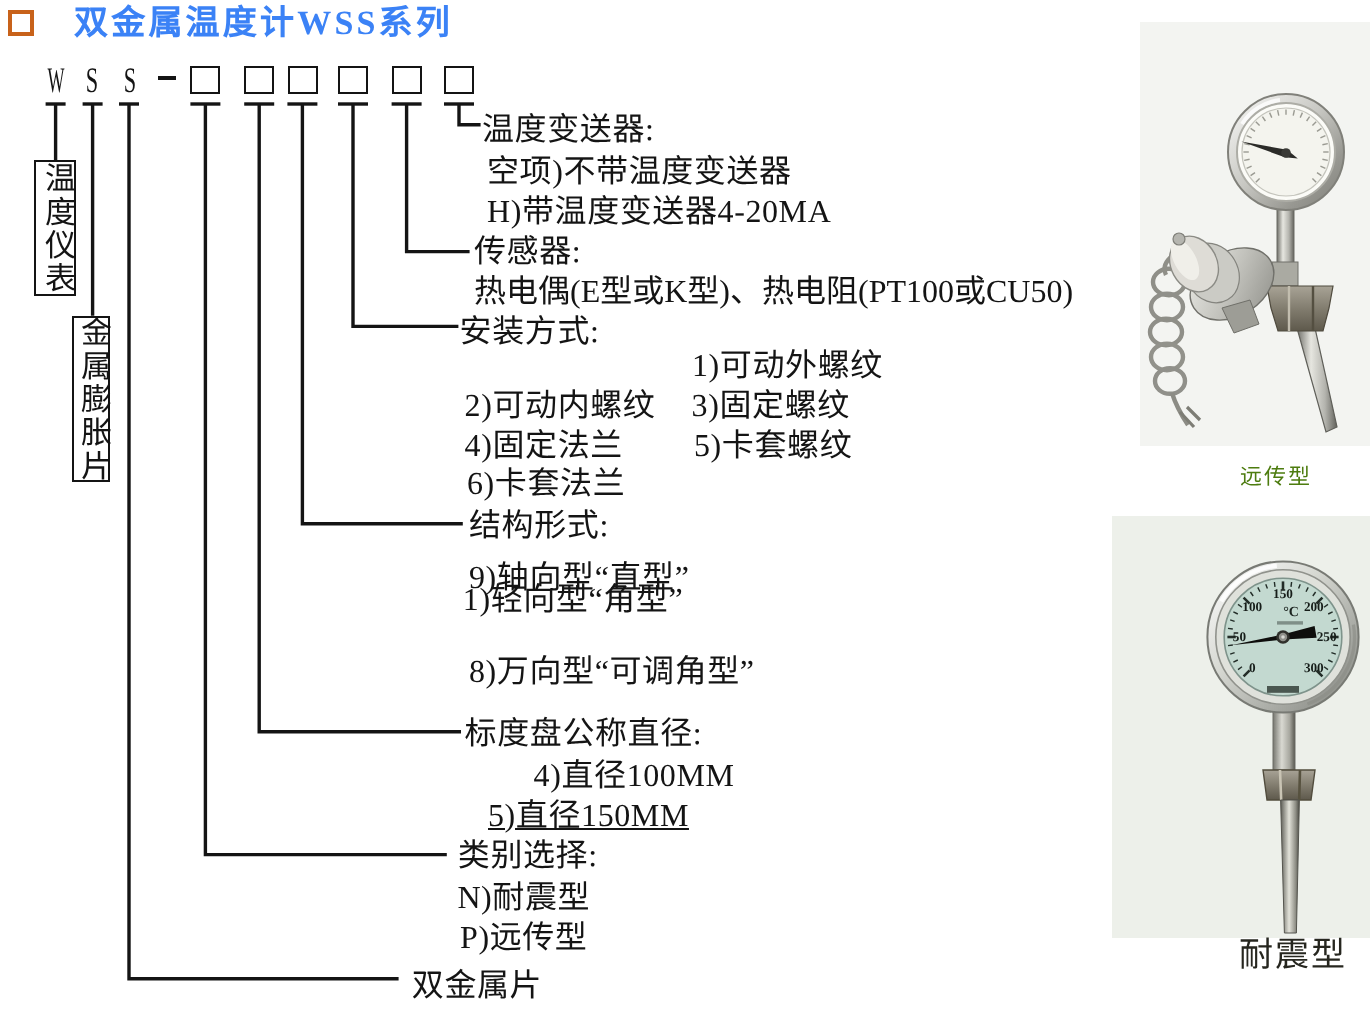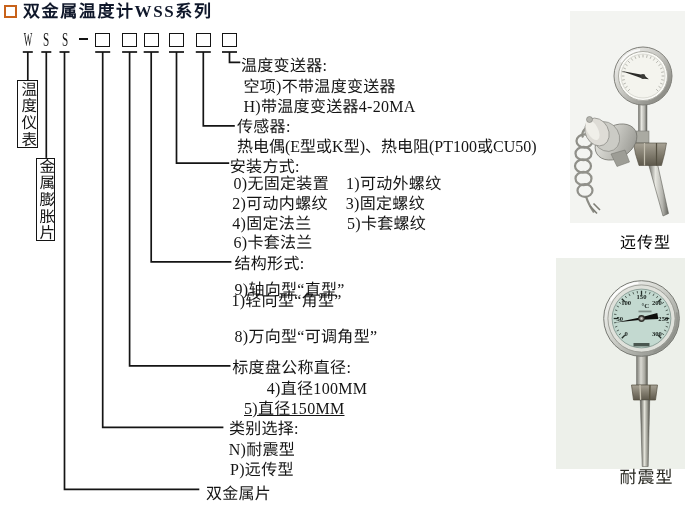--- a/index.html
+++ b/index.html
@@ -3,36 +3,36 @@
 <meta charset="utf-8">
 <style>
   html,body{margin:0;padding:0;background:#fff;}
   #stage{position:relative;width:685px;height:505px;background:#ffffff;overflow:hidden;
     font-family:"Liberation Serif",serif;color:#141414;}
   .txt{position:absolute;white-space:nowrap;font-size:16px;line-height:17px;letter-spacing:0.3px;}
   .txt.tight{letter-spacing:0;}
   #title-row{position:absolute;left:0;top:0;}
   #title-square{position:absolute;left:3.5px;top:5px;width:13px;height:13px;
     border:2px solid #c8621a;box-sizing:border-box;}
-  #title-text{position:absolute;left:23px;top:2px;font-size:17px;line-height:19px;
-    color:#0f172a;white-space:nowrap;letter-spacing:1.6px;font-weight:600;}
+  #title-text{position:absolute;left:37px;top:2px;font-size:17px;line-height:19px;
+    color:#3b82f6;white-space:nowrap;letter-spacing:1.6px;font-weight:600;}
   .mchar{position:absolute;top:30.5px;font-size:18px;line-height:18px;font-weight:500;
     transform:translateX(-50%) scaleX(0.62);}
   .mchar.lw{transform:translateX(-50%) scaleX(0.5);}
   #model-dash{position:absolute;left:78.7px;top:38.4px;width:9.2px;height:2px;background:#141414;}
   .mbox{position:absolute;top:32.5px;width:14.6px;height:14.6px;box-sizing:border-box;
     border:1.9px solid #141414;background:#fff;}
   .vlabel{position:absolute;box-sizing:border-box;border:1.6px solid #141414;
     display:flex;align-items:center;justify-content:center;}
   .vlabel span{writing-mode:vertical-rl;text-orientation:upright;font-size:15.5px;
     letter-spacing:1.2px;line-height:1;white-space:nowrap;}
   #left-label-0{left:17px;top:80.4px;width:21px;height:67.5px;}
   #left-label-1{left:35.9px;top:157.9px;width:19.2px;height:82.9px;}
   .cap{position:absolute;white-space:nowrap;}
-  #caption-remote{left:620px;top:228.5px;font-size:16px;color:#000000;letter-spacing:1px;}
+  #caption-remote{left:620px;top:228.5px;font-size:11px;color:#4d7c0f;letter-spacing:1px;}
   #caption-shockproof{left:619.5px;top:463px;font-size:17px;color:#26261f;letter-spacing:1px;}
   svg{position:absolute;left:0;top:0;}
 </style>
 </head>
 <body>
 
 <div id="stage">
 
   <svg width="685" height="505" viewBox="0 0 685 505" fill="none" stroke="#141414" stroke-width="1.7">
     <line x1="22.8" y1="52" x2="32.8" y2="52"></line>
@@ -244,21 +244,20 @@
   <div class="vlabel" id="left-label-1">
     <span>金属膨胀片</span>
   </div>
 
   <div class="txt " style="left:243.5px;top:77.9px;">空项)不带温度变送器</div>
   <div class="txt " style="left:241.0px;top:56.8px;">温度变送器:</div>
   <div class="txt " style="left:243.5px;top:98.3px;">H)带温度变送器4-20MA</div>
   <div class="txt " style="left:237.0px;top:118.2px;">传感器:</div>
   <div class="txt tight" style="left:237.0px;top:137.6px;">热电偶(E型或K型)、热电阻(PT100或CU50)</div>
   <div class="txt " style="left:229.8px;top:158.2px;">安装方式:</div>
-  <div class="txt " style="left:233.5px;top:175.0px;">0)无固定装置</div>
   <div class="txt " style="left:346.0px;top:175.0px;">1)可动外螺纹</div>
   <div class="txt " style="left:232.3px;top:195.0px;">2)可动内螺纹</div>
   <div class="txt " style="left:345.8px;top:195.0px;">3)固定螺纹</div>
   <div class="txt " style="left:232.3px;top:214.5px;">4)固定法兰</div>
   <div class="txt " style="left:347.0px;top:214.5px;">5)卡套螺纹</div>
   <div class="txt " style="left:233.5px;top:234.2px;">6)卡套法兰</div>
   <div class="txt " style="left:234.5px;top:255.0px;">结构形式:</div>
   <div class="txt " style="left:234.5px;top:280.5px;">9)轴向型“直型”</div>
   <div class="txt " style="left:231.4px;top:292px;">1)轻向型“角型”</div>
   <div class="txt " style="left:234.5px;top:328.4px;">8)万向型“可调角型”</div>

